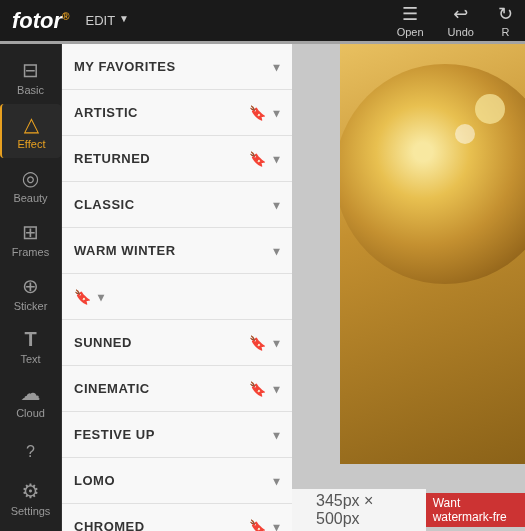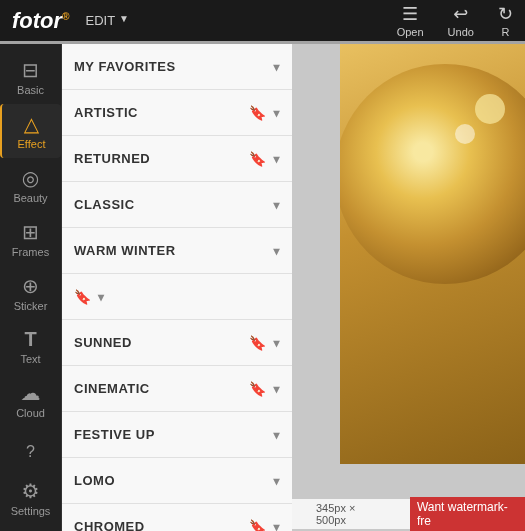--- a/index.html
+++ b/index.html
@@ -311,18 +311,18 @@
 
   <div class="canvas-area">
 
     <div style="position:absolute; right:0; top:0; width:185px; height:420px; background: linear-gradient(160deg, #e8c060 0%, #c49030 40%, #8b6218 100%); overflow:hidden;">
       <div style="position:absolute; top:20px; right:-30px; width:220px; height:220px; background: radial-gradient(circle at 40% 40%, #f8e8a0 5%, #e8c050 25%, #c49030 50%, #a07020 70%, #7a5010 90%); border-radius:50%;"></div>
       <div style="position:absolute; top:50px; right:20px; width:30px; height:30px; background:#f8e8a0; border-radius:50%; opacity:0.7;"></div>
       <div style="position:absolute; top:80px; right:50px; width:20px; height:20px; background:#ffffff; border-radius:50%; opacity:0.5;"></div>
     </div>
 
     <div style="position:absolute; bottom:0; right:0; display:flex; align-items:center;">
-      <span style="background:rgba(255,255,255,0.8); color:#555; font-size:11px; padding:3px 24px;">345px × 500px</span>
+      <span style="background:rgba(255,255,255,0.8); color:#555; font-size:16px; padding:3px 24px;">345px × 500px</span>
       <span style="background:#cc3333; color:#fff; font-size:12px; padding:3px 7px;">Want watermark-fre</span>
     </div>
   </div>
 
 </div>
 
 </body></html>

